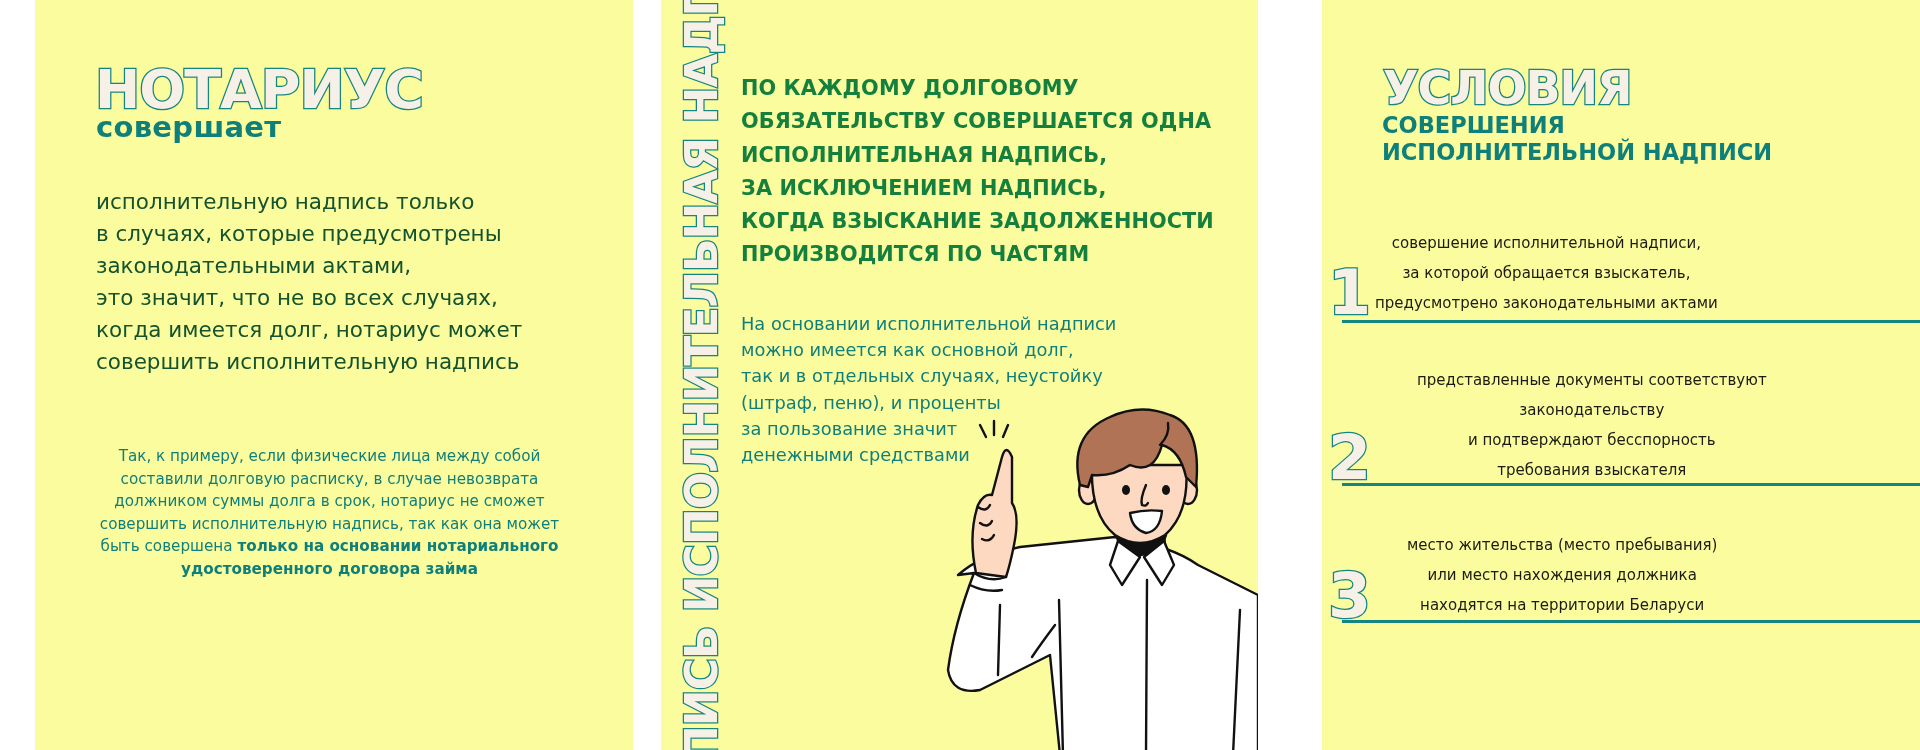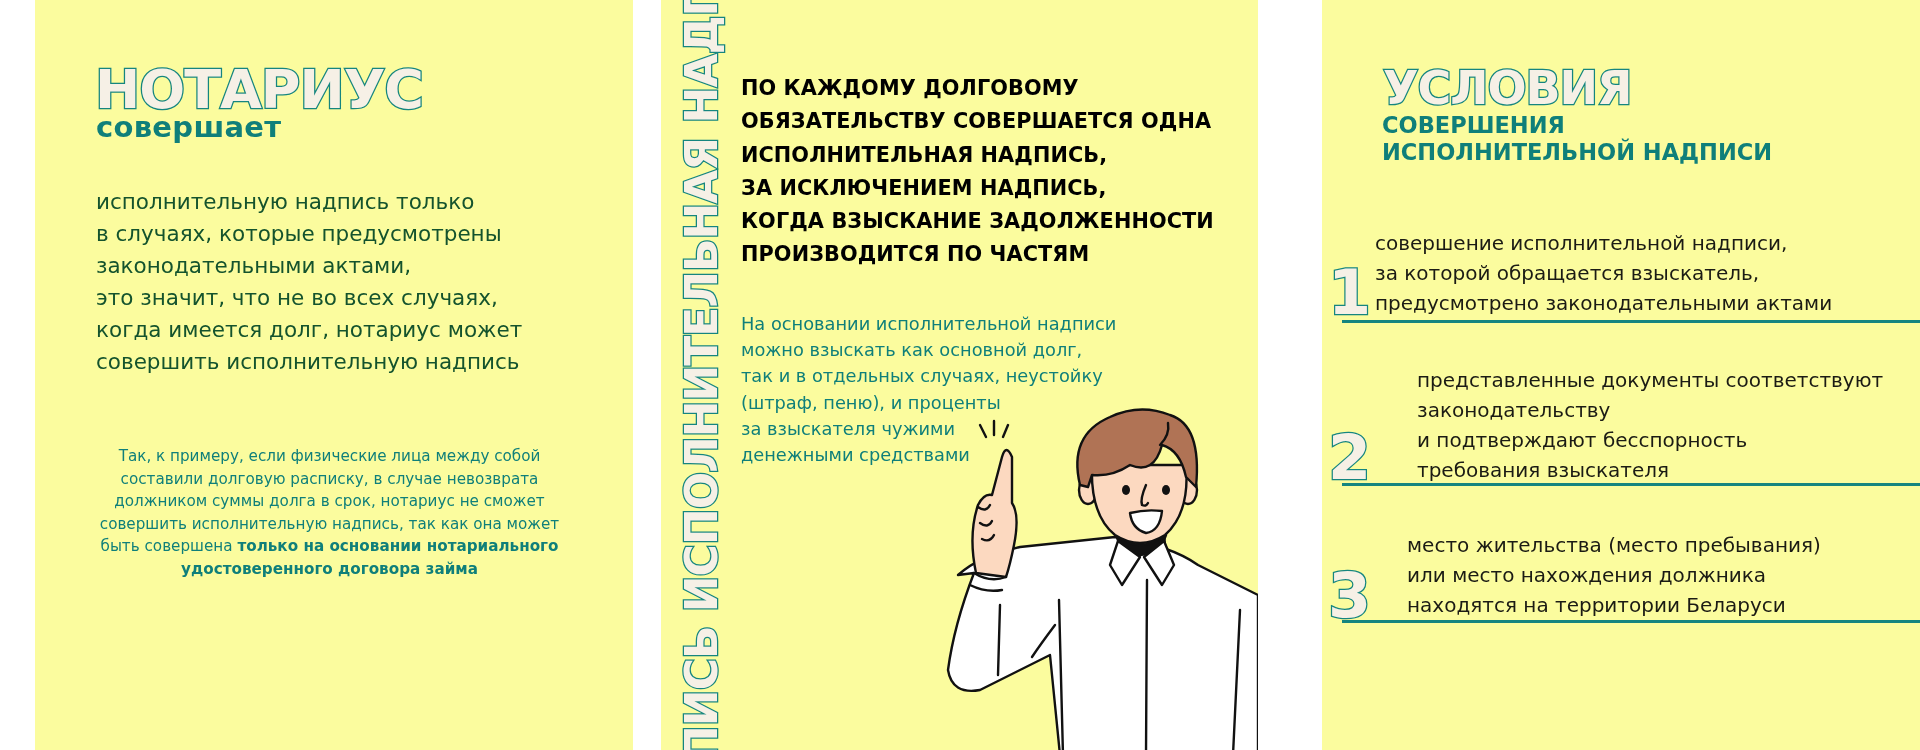--- a/index.html
+++ b/index.html
@@ -45,21 +45,21 @@
   }
   .vertical-banner .strip {
     position: absolute; left: 0; bottom: -12px;
     transform-origin: left bottom;
     transform: rotate(-90deg) translateY(44px);
     font-size: 44px;
     white-space: nowrap;
   }
   #p2 .headline {
     position: absolute; left: 80px; top: 72px; width: 500px;
-    font-size: 20.8px; line-height: 33.3px; font-weight: bold; color: #000000;
+    font-size: 20.8px; line-height: 33.3px; font-weight: bold; color: #15803d;
     letter-spacing: 0.1px;
   }
   #p2 .headline div { white-space: nowrap; }
   #p2 .info {
     position: absolute; left: 80px; top: 311px; width: 420px;
     font-size: 17.8px; line-height: 26.2px;
   }
   #p2 .info div { white-space: nowrap; }
   #p2 .illustration { position: absolute; left: 279px; top: 395px; }
 
@@ -71,21 +71,21 @@
   #p3 .subtitle div { white-space: nowrap; }
   .cond { position: absolute; left: 0; width: 598px; }
   .cond .num {
     position: absolute; left: 6px;
     font-size: 62px; font-weight: bold;
     color: #F6F0E6; -webkit-text-stroke: 2.5px #15857F; paint-order: stroke fill;
     line-height: 1;
   }
   .cond .text {
     position: absolute; left: 53px;
-    font-size: 20px; line-height: 30px; color: #1b1b14;
+    font-size: 15px; line-height: 30px; color: #1b1b14; text-align: center;
   }
   .cond .text div { white-space: nowrap; }
   .cond .rule { position: absolute; left: 20px; right: 0; height: 3px; background: #15857F; }
   #c1 { top: 228px; }
   #c1 .text { top: 0; }
   #c1 .num { top: 34px; }
   #c1 .rule { top: 92px; }
   #c2 { top: 365px; }
   #c2 .text { top: 0; margin-left: 42px; }
   #c2 .num { top: 62px; }
@@ -126,24 +126,24 @@
   <div class="headline">
     <div>ПО КАЖДОМУ ДОЛГОВОМУ</div>
     <div>ОБЯЗАТЕЛЬСТВУ СОВЕРШАЕТСЯ ОДНА</div>
     <div>ИСПОЛНИТЕЛЬНАЯ НАДПИСЬ,</div>
     <div>ЗА ИСКЛЮЧЕНИЕМ НАДПИСЬ,</div>
     <div>КОГДА ВЗЫСКАНИЕ ЗАДОЛЖЕННОСТИ</div>
     <div>ПРОИЗВОДИТСЯ ПО ЧАСТЯМ</div>
   </div>
   <div class="info teal">
     <div>На основании исполнительной надписи</div>
-    <div>можно взыскать как основной долг,</div>
+    <div>можно имеется как основной долг,</div>
     <div>так и в отдельных случаях, неустойку</div>
     <div>(штраф, пеню), и проценты</div>
-    <div>за взыскателя чужими</div>
+    <div>за пользование значит</div>
     <div>денежными средствами</div>
   </div>
 
   <svg class="illustration" width="320" height="360" viewBox="0 0 320 360" xmlns="http://www.w3.org/2000/svg">
     <g stroke="#111" stroke-width="2.4" stroke-linecap="round" stroke-linejoin="round">
 
       <line x1="40" y1="30" x2="46" y2="42"></line>
       <line x1="54" y1="26" x2="54" y2="40"></line>
       <line x1="68" y1="30" x2="63" y2="42"></line>
 

